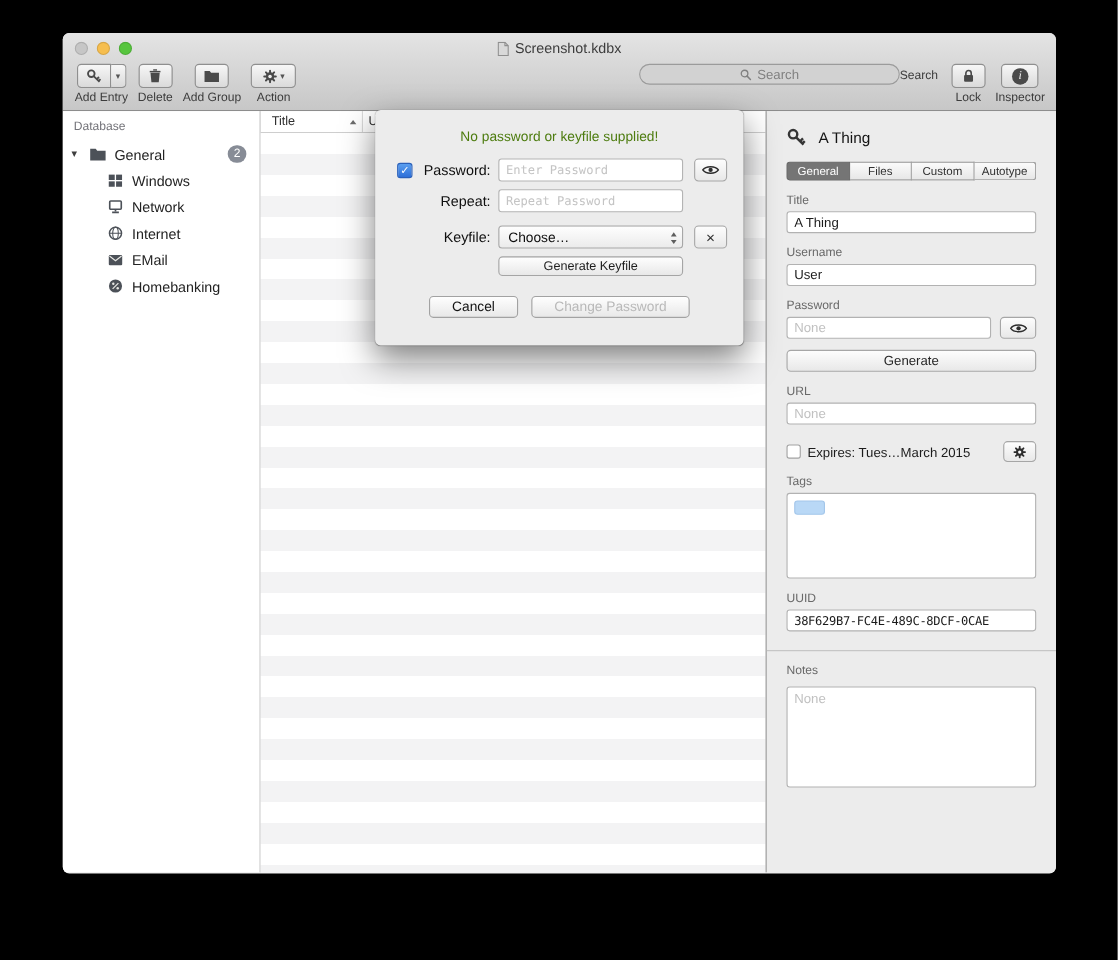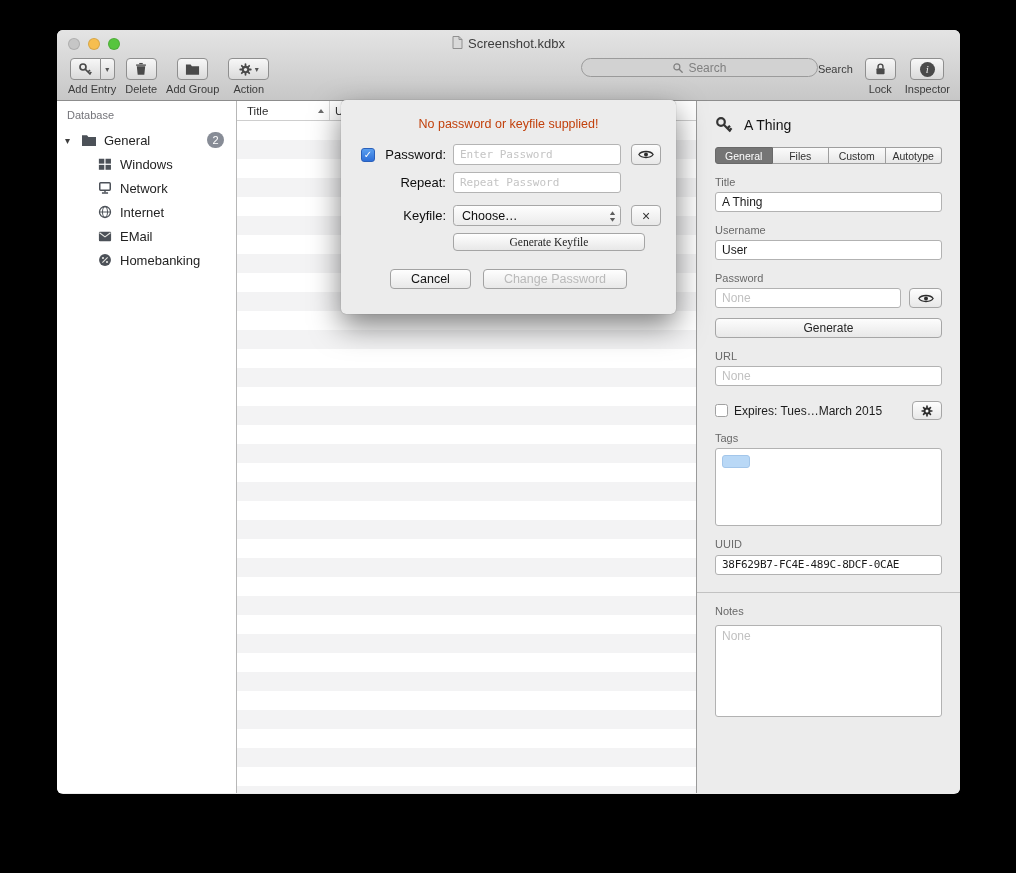--- a/index.html
+++ b/index.html
@@ -21,21 +21,21 @@
   }
 
   
   .chrome { height:71px; background:linear-gradient(#e4e4e4,#c7c7c7); border-bottom:1px solid #8d8d8d; }
   .titlebar { height:26px; position:relative; display:flex; align-items:center; justify-content:center; }
   .traffic { position:absolute; left:11px; top:8px; display:flex; gap:8px; }
   .light { width:12px; height:12px; border-radius:50%; border:1px solid rgba(0,0,0,.12); }
   .light.close { background:#c6c6c6; }
   .light.min   { background:#f6be4f; }
   .light.zoom  { background:#57c53e; }
-  .title { font-size:13px; color:#3d3d3d; display:flex; align-items:flex-start; gap:5px; }
+  .title { font-size:13px; color:#3d3d3d; display:flex; align-items:flex-end; gap:5px; }
   .doc-icon { color:#8f8f8f; }
 
   .toolbar { height:45px; display:flex; align-items:flex-start; padding:2px 10px 0 11px; }
   .titem { display:flex; flex-direction:column; align-items:center; margin-right:9px; }
   .cap { font-size:11px; color:#3c3c3c; margin-top:3px; white-space:nowrap; }
   .tbtn {
     height:22px; min-width:31px; display:flex; align-items:center; justify-content:center;
     background:linear-gradient(#f7f7f7,#dadada); border:1px solid #8f8f8f; border-radius:4px;
     color:#4a4a4a; cursor:default;
   }
@@ -118,21 +118,21 @@
   .notes-box { margin-top:4px; width:100%; height:92px; background:#fff; border:1px solid #b2b2b2; border-radius:3px;
     resize:none; font-size:12px; padding:3px 6px; font-family:"Liberation Sans", sans-serif; color:#1b1b1b; }
   .notes-box::placeholder { color:#c1c1c1; }
 
   
   .dialog {
     position:absolute; left:341px; top:100px; width:335px; height:214px; z-index:20;
     background:#ececec; border-radius:5px; padding:0 20px;
     box-shadow:0 12px 30px rgba(0,0,0,.5), 0 0 1px rgba(0,0,0,.4);
   }
-  .dlg-msg { margin-top:17px; text-align:center; font-size:12.5px; color:#c2410c; }
+  .dlg-msg { margin-top:17px; text-align:center; font-size:12.5px; color:#4d7c0f; }
   .dlg-row { display:flex; align-items:center; margin-top:7px; }
   .dlg-row.first { margin-top:13px; }
   .dlg-row.keyfile { margin-top:12px; }
   .dlg-chk-col { width:20px; flex:none; display:flex; }
   .cb-checked {
     width:14px; height:14px; border-radius:3px; border:1px solid #2a60ba; color:#fff; font-size:10px;
     background:linear-gradient(#5a9ff0,#2e6fd8); display:flex; align-items:center; justify-content:center;
   }
   .dlg-lbl { width:72px; flex:none; text-align:right; padding-right:7px; font-size:13px; color:#0e0e0e; }
   .dlg-field {
@@ -142,22 +142,22 @@
   .dlg-field::placeholder { color:#c4c4c4; }
   .dlg-aux { margin-left:10px; width:30px; height:21px; }
   .popup {
     width:168px; height:21px; flex:none; position:relative; display:flex; align-items:center;
     background:linear-gradient(#fefefe,#ebebeb); border:1px solid #a7a7a7; border-radius:3.5px;
     font-size:12.5px; color:#0e0e0e; padding-left:8px;
   }
   .popup-arrows { position:absolute; right:4px; top:3.5px; }
   .genkey-row { margin-top:6px; padding-left:92px; }
   .genkey-btn {
-    width:192px; height:18px; background:linear-gradient(#fefefe,#e8e8e8); border:1px solid #a5a5a5;
-    border-radius:4px; font-size:11.5px; color:#1d1d1d; font-family:Liberation Serif, serif;
+    width:168px; height:18px; background:linear-gradient(#fefefe,#e8e8e8); border:1px solid #a5a5a5;
+    border-radius:4px; font-size:11.5px; color:#1d1d1d; font-family:Liberation Sans, sans-serif;
   }
   .dlg-buttons { margin-top:18px; display:flex; justify-content:center; gap:12px; }
   .dlg-btn {
     height:20px; min-width:64px; padding:0 20px; border-radius:4px; font-size:12.5px; color:#131313;
     background:linear-gradient(#fefefe,#e8e8e8); border:1px solid #a2a2a2; font-family:"Liberation Sans", sans-serif;
   }
   .dlg-btn.disabled { color:#b9b9b9; }
   .x-glyph { font-size:14px; color:#333; line-height:1; }
 </style>
 </head>

